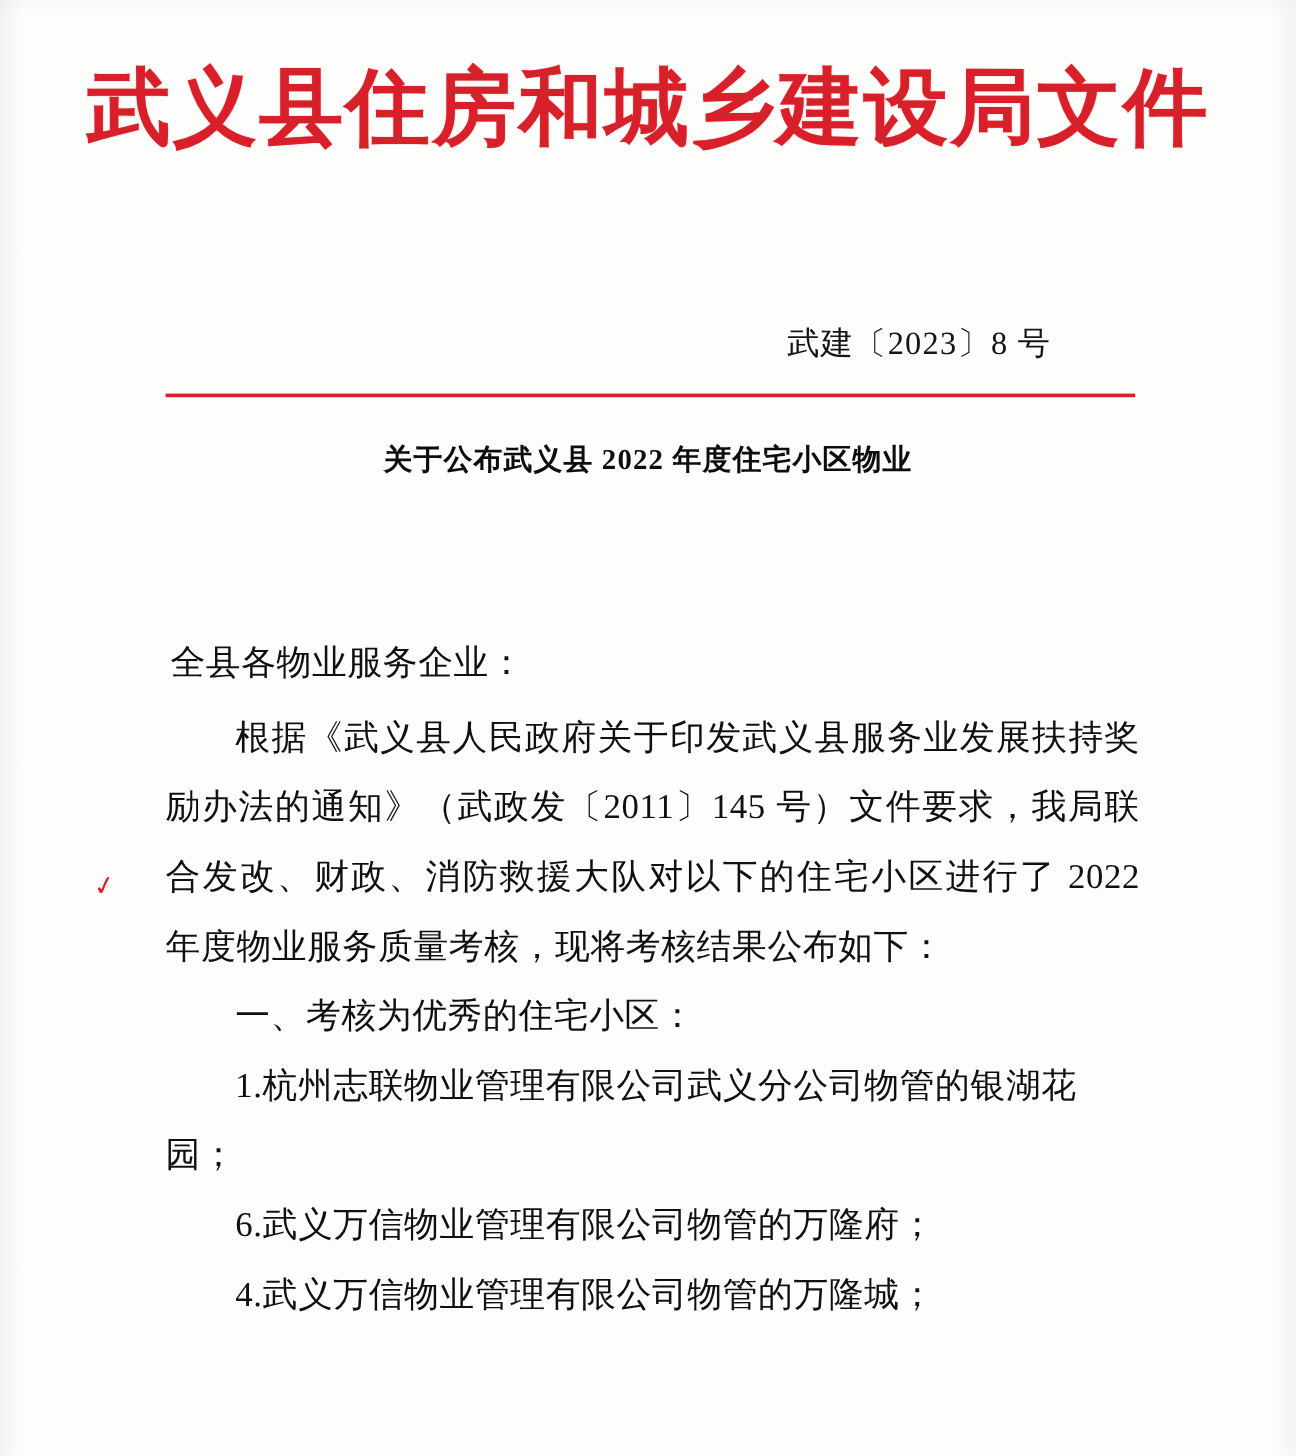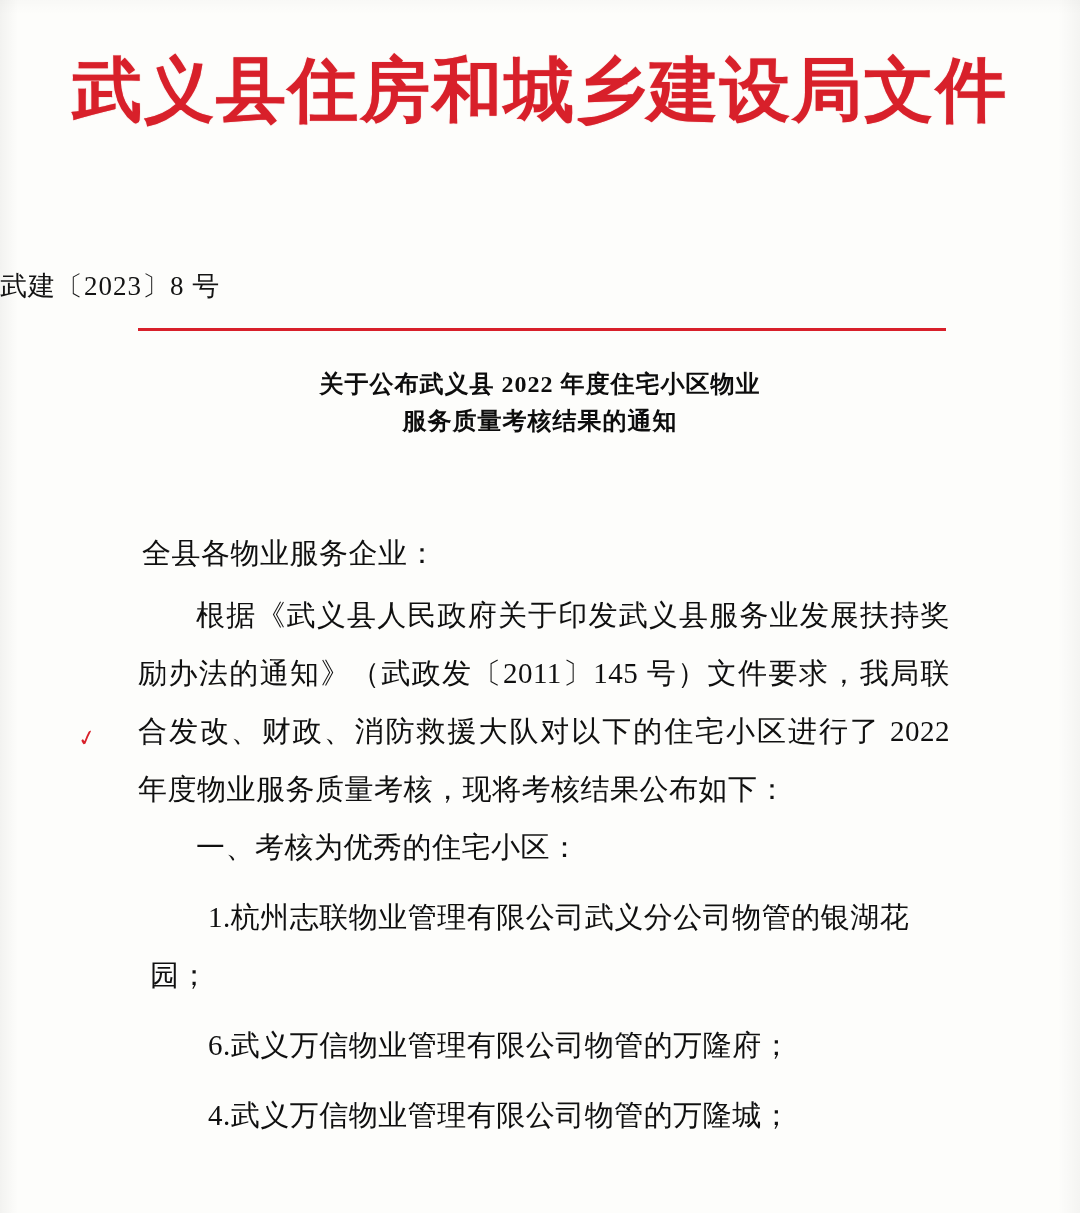--- a/index.html
+++ b/index.html
@@ -43,21 +43,21 @@
     letter-spacing: 2px;
     line-height: 1.1;
     text-shadow: 0 0 1px rgba(216,32,42,0.6);
   }
 
   .doc-number {
     position: absolute;
     top: 268px;
     left: 0;
     width: 876px;
-    text-align: left;
+    text-align: right;
     font-size: 27px;
     letter-spacing: 1px;
     color: #141414;
   }
 
   .red-rule {
     position: absolute;
     top: 328px;
     left: 138px;
     width: 808px;
@@ -94,21 +94,21 @@
     text-indent: 58px;
     text-align: justify;
     text-justify: inter-character;
   }
   .p-section {
     margin: 0;
     text-indent: 58px;
     font-weight: 400;
   }
   .p-item {
-    margin: 12px;
+    margin: 0;
     text-indent: 58px;
     position: relative;
   }
 
   .boxed {
     position: relative;
   }
   .boxed::after {
     content: "";
     position: absolute;
@@ -140,21 +140,20 @@
 <div class="content">
 
   <div class="doc-title">武义县住房和城乡建设局文件</div>
 
   <div class="doc-number">武建〔2023〕8 号</div>
 
   <div class="red-rule"></div>
 
   <div class="headline">
     <div>关于公布武义县 2022 年度住宅小区物业</div>
-    <div>服务质量考核结果的通知</div>
   </div>
 
   <div class="body-block">
 
     <p class="p-salutation">全县各物业服务企业：</p>
 
     <p class="p-indent">根据《武义县人民政府关于印发武义县服务业发展扶持奖励办法的通知》（武政发〔2011〕145 号）文件要求，我局联合发改、财政、消防救援大队对以下的住宅小区进行了 2022 年度物业服务质量考核，现将考核结果公布如下：</p>
 
     <p class="p-section">一、考核为优秀的住宅小区：</p>
 

